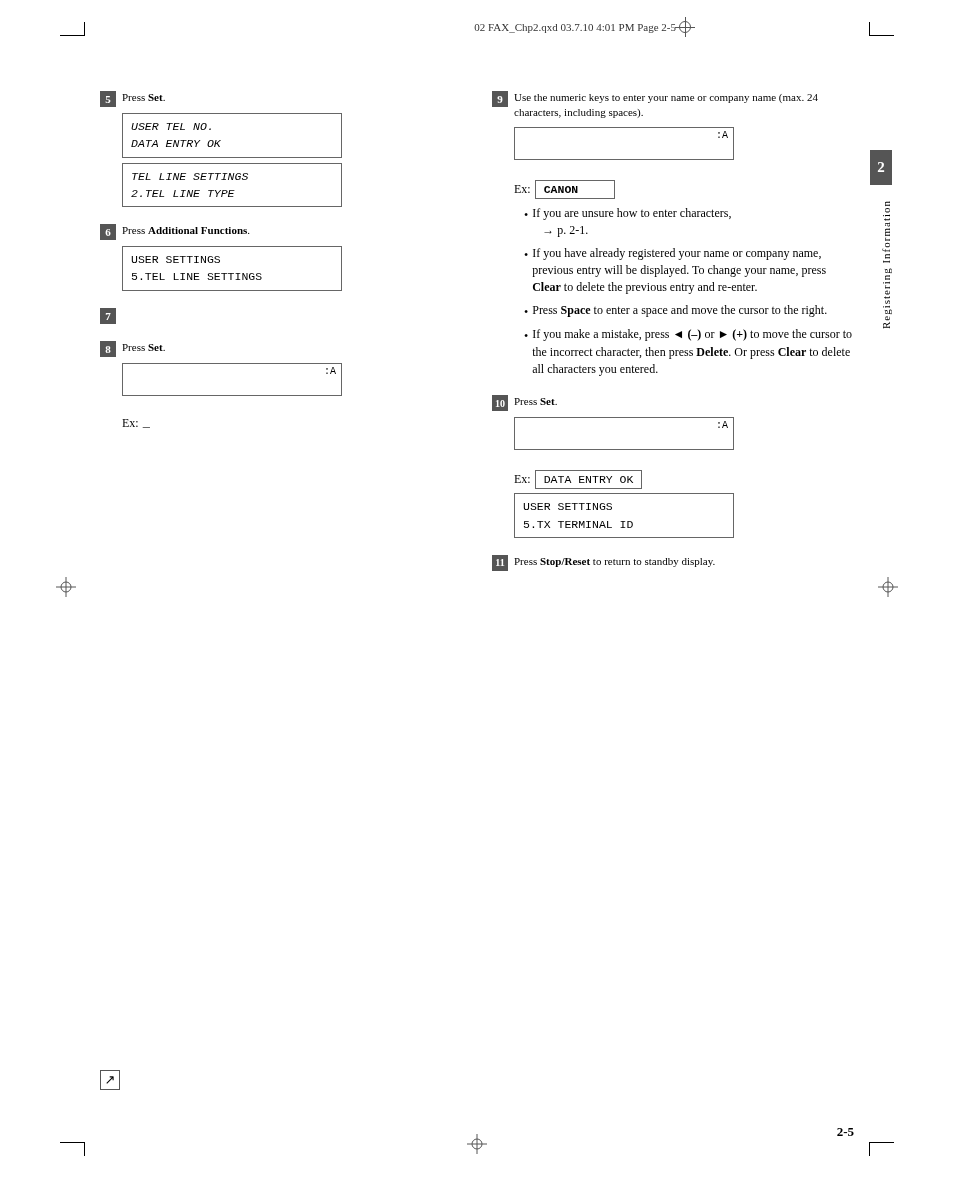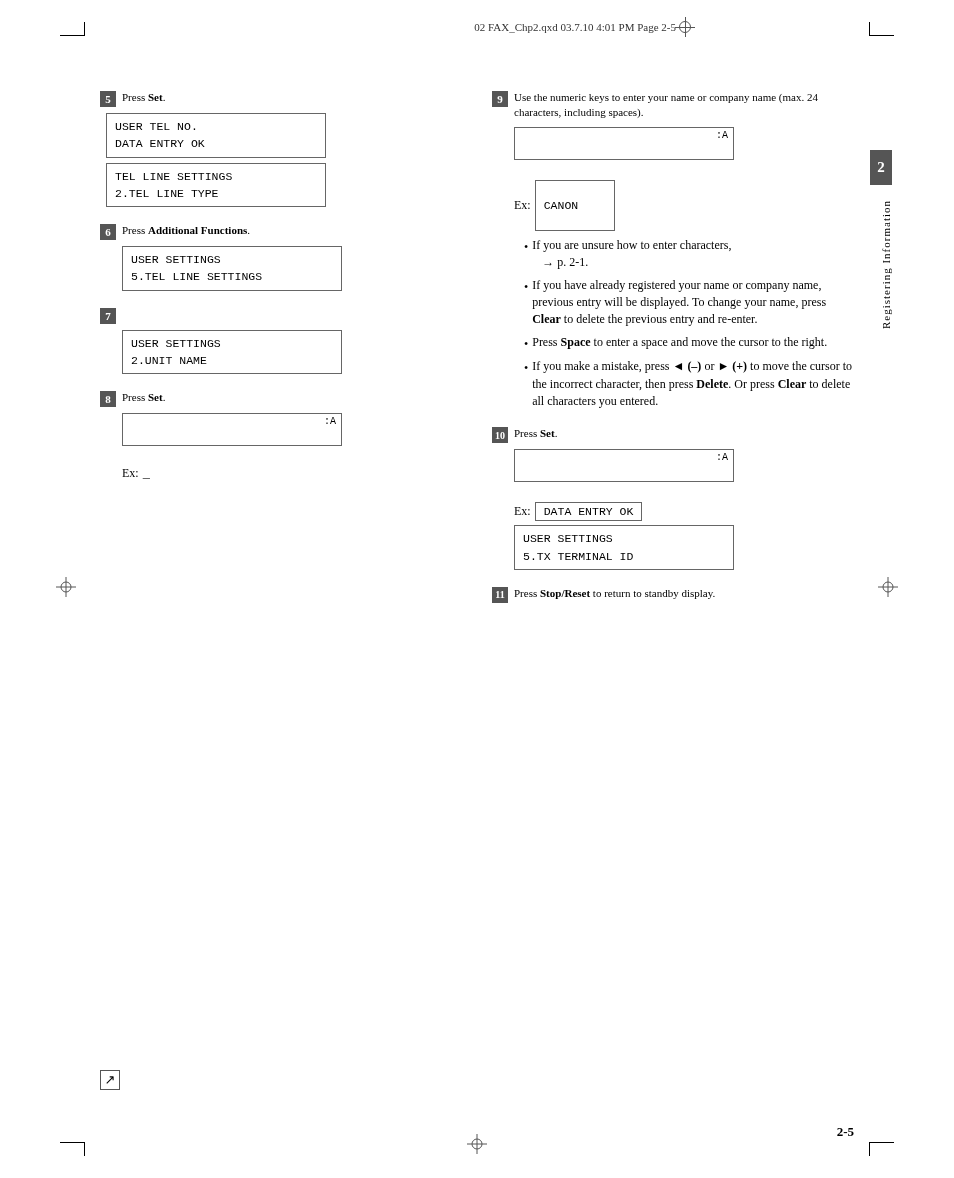--- a/index.html
+++ b/index.html
@@ -327,21 +327,21 @@
 
   <div class="left-col">
 
     <div class="step">
       <div class="step-header">
         <span class="step-number">5</span>
         <span class="step-text">
           Press <b>Set</b>.
         </span>
       </div>
-      <div style="margin-left:6px;">
+      <div style="margin-left:22px;font-style:italic;">
         <div class="lcd-box lcd-box-wide"><span>USER TEL NO.</span>
 <span>DATA ENTRY OK</span></div>
         <div class="lcd-box lcd-box-wide"><span>TEL LINE SETTINGS</span>
 <span>2.TEL LINE TYPE</span></div>
       </div>
     </div>
 
     <div class="step">
       <div class="step-header">
         <span class="step-number">6</span>
@@ -351,24 +351,20 @@
       </div>
       <div style="margin-left:22px;">
         <div class="lcd-box lcd-box-wide"><span>USER SETTINGS</span>
 <span>5.TEL LINE SETTINGS</span></div>
       </div>
     </div>
 
     <div class="step">
       <div class="step-header">
         <span class="step-number">7</span>
-      </div>
-      <div style="margin-left:22px;">
-        <div class="lcd-box lcd-box-wide"><span>USER SETTINGS</span>
-<span>2.UNIT NAME</span></div>
       </div>
     </div>
 
     <div class="step">
       <div class="step-header">
         <span class="step-number">8</span>
         <span class="step-text">
           Press <b>Set</b>.
         </span>
       </div>
@@ -399,21 +395,21 @@
       </div>
       <div style="margin-left:22px;">
         <div class="lcd-input-wrapper">
           <div style="border:1px solid #666; width:220px; min-height:30px; position:relative; font-family:'Courier New',monospace; font-size:11.5px; padding:4px 8px 4px 8px;">
             <span style="position:absolute; top:2px; right:5px; font-size:10px;">:A</span>
             <span style="padding-top:10px; display:block;">&nbsp;</span>
           </div>
         </div>
         <div class="ex-row">
           <span class="ex-label">Ex:</span>
-          <div style="border:1px solid #666; padding:18px 8px; font-family:'Courier New',monospace; font-size:11.5px; min-width:80px; display:inline-block;">
+          <div style="border:1px solid #666; padding:2px 8px; font-family:'Courier New',monospace; font-size:11.5px; min-width:80px; display:inline-block;font-weight:bold;">
             <span>CANON</span>
           </div>
         </div>
         <div class="bullet-list">
           <div class="bullet-item">
             <span class="bullet-dot">•</span>
             <span>If you are unsure how to enter characters,<br><span style="margin-left:10px;">→ p. 2-1.</span></span>
           </div>
           <div class="bullet-item">
             <span class="bullet-dot">•</span>

